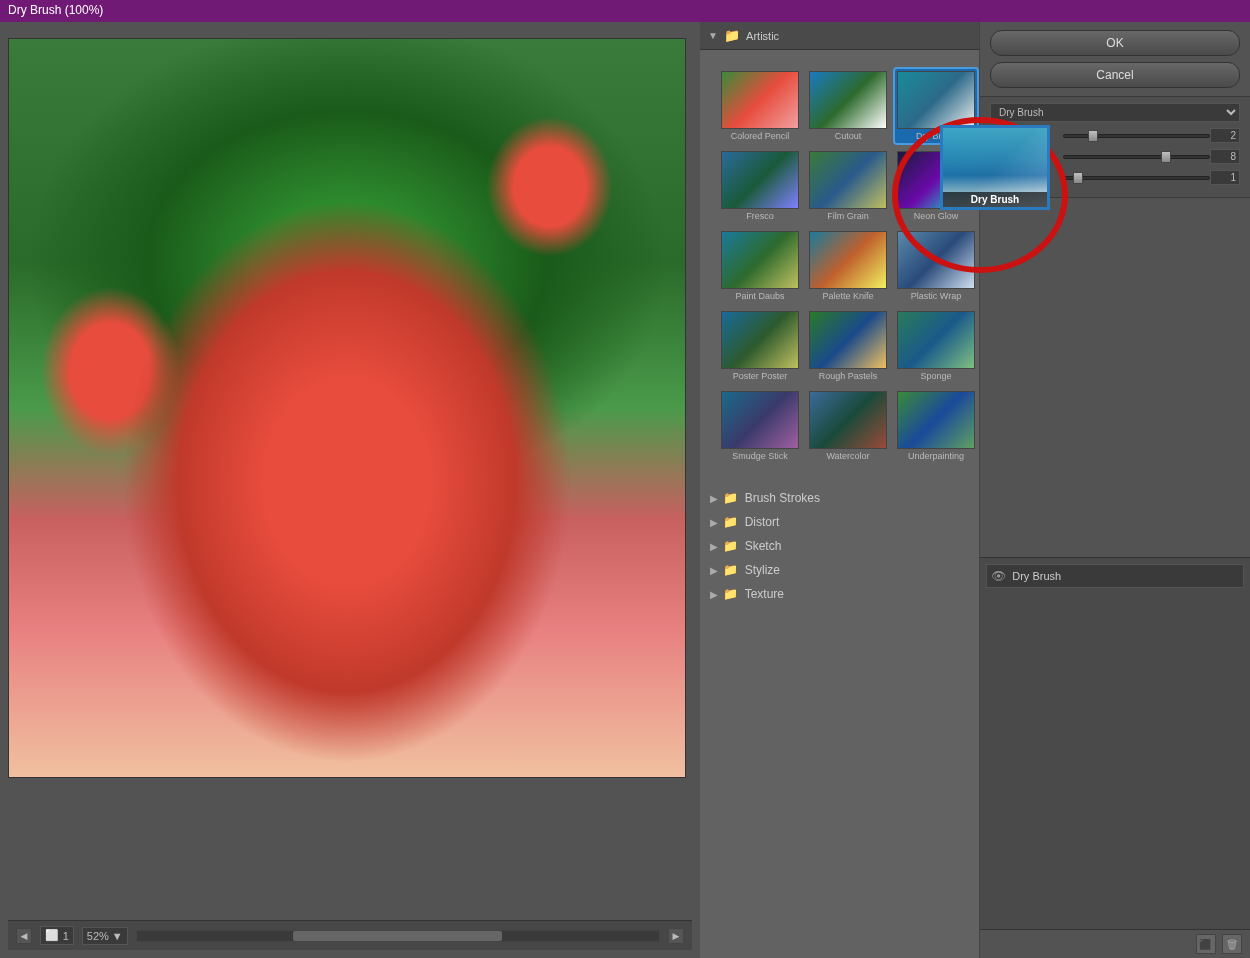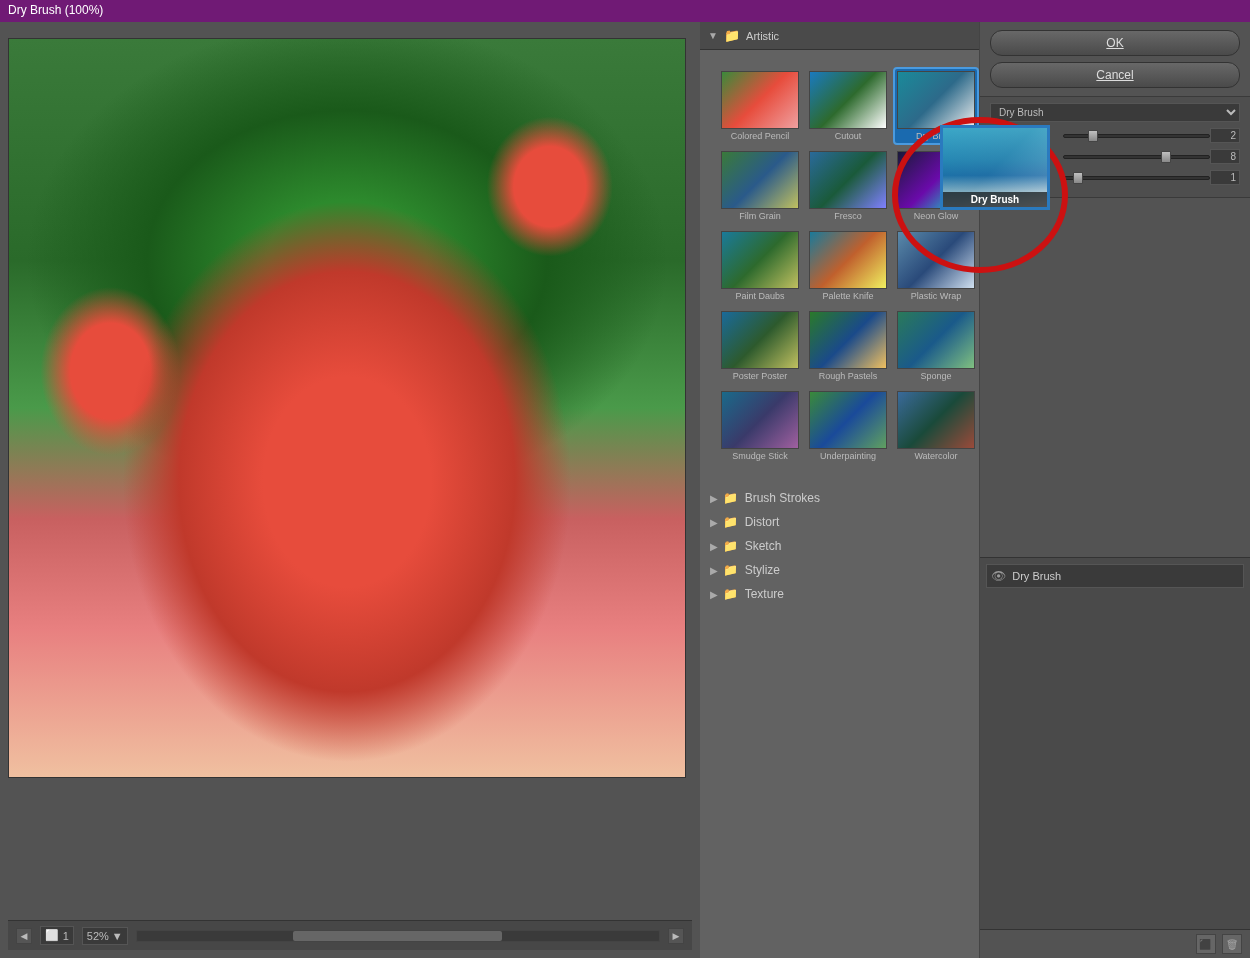--- a/index.html
+++ b/index.html
@@ -227,21 +227,20 @@
     .ps-button {
       background: linear-gradient(180deg, #686868, #4a4a4a);
       border: 1px solid #333;
       border-radius: 12px;
       color: #ddd;
       font-size: 12px;
       padding: 5px 10px;
       cursor: pointer;
       text-align: center;
       width: 100%;
-      text-decoration: underline;
     }
     
     #settings-area {
       padding: 6px 10px;
       background: #4e4e4e;
       border-top: 1px solid #3a3a3a;
       border-bottom: 1px solid #3a3a3a;
     }
     .setting-row {
       display: flex;
@@ -389,28 +388,28 @@
       <div class="filter-thumb">
         <div class="filter-thumb-img thumb-cutout"></div>
         <span class="filter-thumb-label">Cutout</span>
       </div>
       <div class="filter-thumb selected">
         <div class="filter-thumb-img thumb-dry-brush"></div>
         <span class="filter-thumb-label">Dry Brush</span>
       </div>
 
       <div class="filter-thumb">
+        <div class="filter-thumb-img thumb-fresco"></div>
+        <span class="filter-thumb-label">Fresco</span>
+      </div>
+      <div class="filter-thumb">
         <div class="filter-thumb-img thumb-film-grain"></div>
         <span class="filter-thumb-label">Film Grain</span>
       </div>
       <div class="filter-thumb">
-        <div class="filter-thumb-img thumb-fresco"></div>
-        <span class="filter-thumb-label">Fresco</span>
-      </div>
-      <div class="filter-thumb">
         <div class="filter-thumb-img thumb-neon-glow"></div>
         <span class="filter-thumb-label">Neon Glow</span>
       </div>
 
       <div class="filter-thumb">
         <div class="filter-thumb-img thumb-paint-daubs"></div>
         <span class="filter-thumb-label">Paint Daubs</span>
       </div>
       <div class="filter-thumb">
         <div class="filter-thumb-img thumb-palette-knife"></div>
@@ -432,26 +431,26 @@
       <div class="filter-thumb">
         <div class="filter-thumb-img thumb-sponge"></div>
         <span class="filter-thumb-label">Sponge</span>
       </div>
 
       <div class="filter-thumb">
         <div class="filter-thumb-img thumb-smudge-stick"></div>
         <span class="filter-thumb-label">Smudge Stick</span>
       </div>
       <div class="filter-thumb">
+        <div class="filter-thumb-img thumb-watercolor"></div>
+        <span class="filter-thumb-label">Watercolor</span>
+      </div>
+      <div class="filter-thumb">
         <div class="filter-thumb-img thumb-underpainting"></div>
         <span class="filter-thumb-label">Underpainting</span>
-      </div>
-      <div class="filter-thumb">
-        <div class="filter-thumb-img thumb-watercolor"></div>
-        <span class="filter-thumb-label">Watercolor</span>
       </div>
     </div>
 
     <div id="category-folders">
       <div class="category-item">
         <span class="cat-tri">▶</span>
         <span class="cat-folder">📁</span>
         <span class="cat-label">Brush Strokes</span>
       </div>
       <div class="category-item">

